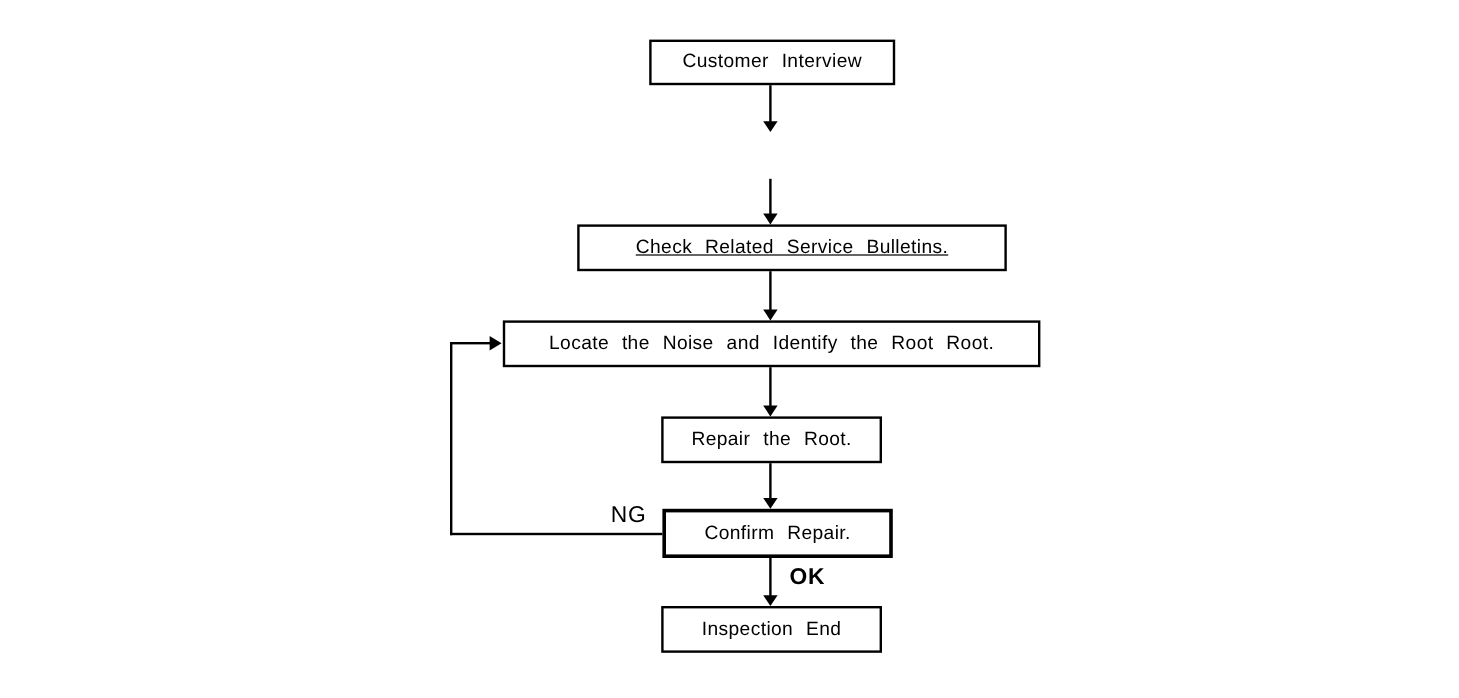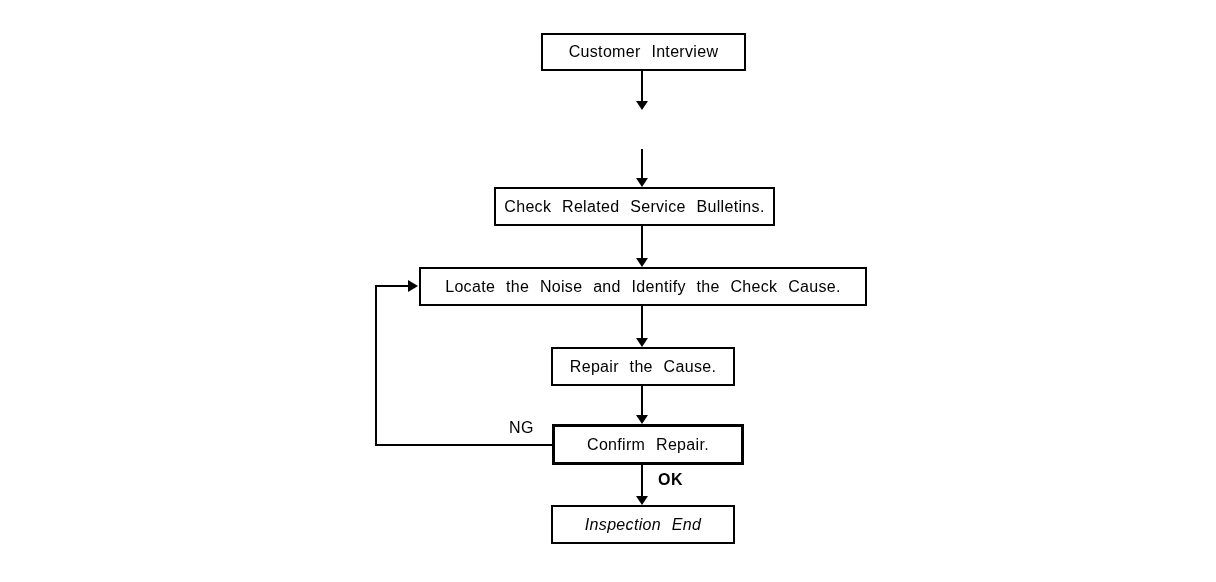--- a/index.html
+++ b/index.html
@@ -26,25 +26,25 @@
     align-items: center;
     justify-content: center;
     font-size: 16px;
     letter-spacing: 0.02em;
     word-spacing: 6px;
     white-space: nowrap;
   }
   
   #n0 { left: 517px; top: 33px;  width: 205px; height: 38px; }
   #n1 { left: 437px; top: 110px; width: 360px; height: 39px; }
-  #n2 { left: 470px; top: 187px; width: 281px; height: 39px; }
+  #n2 { left: 457px; top: 187px; width: 358px; height: 39px; text-decoration: underline; }
   #n3 { left: 395px; top: 267px; width: 448px; height: 39px; }
   #n4 { left: 527px; top: 347px; width: 184px; height: 39px; }
   #n5 { left: 528px; top: 424px; width: 192px; height: 41px; border-width: 3px; }
-  #n6 { left: 527px; top: 505px; width: 184px; height: 39px; font-style: italic; }
+  #n6 { left: 527px; top: 505px; width: 184px; height: 39px; }
 
   .vline {
     position: absolute;
     width: 2px;
     background: #000000;
     left: 617px;
   }
   .hline {
     position: absolute;
     height: 2px;
@@ -74,36 +74,36 @@
   #c6line { top: 465px; height: 32px; }  #c6head { top: 496px; }
 
   
   #fb-bottom { left: 351px; top: 444px; width: 177px; }
   #fb-vert   { left: 351px; top: 285px; height: 161px; }
   #fb-top    { left: 351px; top: 285px; width: 34px; }
   #fb-head   { left: 384px; top: 280px; }
 
   .edge-label {
     position: absolute;
-    font-size: 16px;
+    font-size: 19px;
     letter-spacing: 0.03em;
     white-space: nowrap;
   }
   #lbl-ng { left: 485px; top: 419px; }
   #lbl-ok { left: 634px; top: 471px; font-weight: bold; }
 </style>
 </head>
 <body>
 
 <div class="canvas">
 
   <div class="node" id="n0">Customer Interview</div>
   <div class="node" id="n2">Check Related Service Bulletins.</div>
-  <div class="node" id="n3">Locate the Noise and Identify the Check Cause.</div>
-  <div class="node" id="n4">Repair the Cause.</div>
+  <div class="node" id="n3">Locate the Noise and Identify the Root Root.</div>
+  <div class="node" id="n4">Repair the Root.</div>
   <div class="node" id="n5">Confirm Repair.</div>
   <div class="node" id="n6">Inspection End</div>
 
   <div class="vline" id="c1line"></div>
   <div class="head-down" id="c1head"></div>
 
   <div class="vline" id="c2line"></div>
   <div class="head-down" id="c2head"></div>
 
   <div class="vline" id="c3line"></div>

